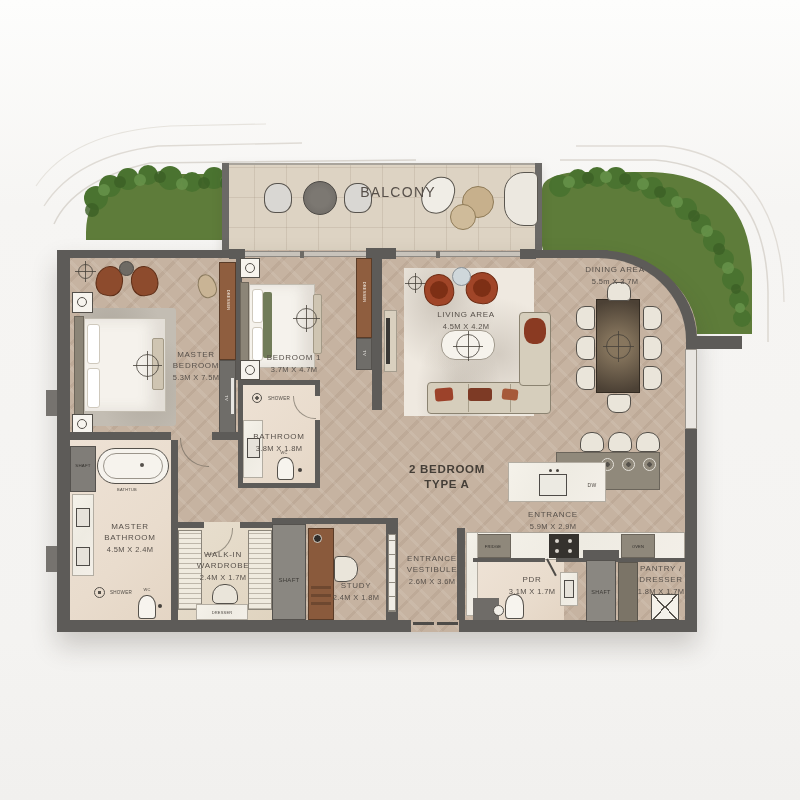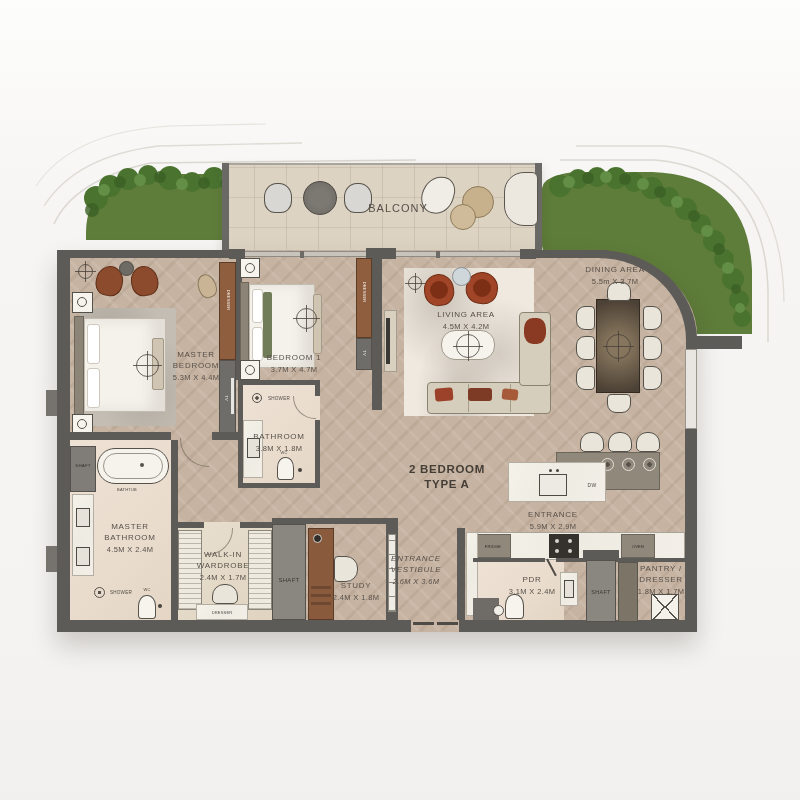--- a/index.html
+++ b/index.html
@@ -140,21 +140,21 @@
               border-top:2px solid #a9a49c;box-shadow:0 4px 10px rgba(70,60,45,.14);"></div>
   <div class="wall" style="left:222px;top:163px;width:7px;height:95px;background:#6b6966;"></div>
   <div class="wall" style="left:535px;top:163px;width:7px;height:95px;background:#6b6966;"></div>
   <div class="abs" style="left:264px;top:183px;width:28px;height:30px;border-radius:46% 46% 40% 40%;background:#d9d7d3;border:1.4px solid #57534d;"></div>
   <div class="abs" style="left:303px;top:181px;width:34px;height:34px;border-radius:50%;background:radial-gradient(circle,#7c7872 0 40%,#6b6762 100%);border:1.4px solid #4c4945;"></div>
   <div class="abs" style="left:344px;top:183px;width:28px;height:30px;border-radius:46% 46% 40% 40%;background:#d9d7d3;border:1.4px solid #57534d;"></div>
   <div class="abs" style="left:422px;top:176px;width:32px;height:38px;border-radius:60% 40% 55% 45%;background:#f0ede6;border:1.4px solid #5a564f;transform:rotate(14deg);"></div>
   <div class="abs" style="left:462px;top:186px;width:32px;height:32px;border-radius:50%;background:#c7b08c;border:1.2px solid #8f7b58;"></div>
   <div class="abs" style="left:450px;top:204px;width:26px;height:26px;border-radius:50%;background:#cfbb9a;border:1.2px solid #8f7b58;"></div>
   <div class="abs" style="left:504px;top:172px;width:34px;height:54px;border-radius:20px 6px 6px 20px;background:#ece8e0;border:1.4px solid #5a564f;"></div>
-  <div class="rlabel" style="left:398px;top:208px;font-size:11px;">
+  <div class="rlabel" style="left:398px;top:192px;font-size:14px;">
     <span class="nm">BALCONY</span>
   </div>
 
   <div class="abs wood" style="left:57px;top:250px;width:640px;height:382px;border-top-right-radius:110px 85px;
               box-shadow:0 14px 26px rgba(60,50,40,.22);"></div>
 
   <div class="wall" style="left:57px;top:250px;width:13px;height:382px;"></div>
   <div class="wall" style="left:57px;top:250px;width:172px;height:8px;"></div>
   <div class="abs" style="left:229px;top:251px;width:307px;height:6px;background:#c8c3bb;border-top:1px solid #8e8a84;border-bottom:1px solid #8e8a84;"></div>
   <div class="wall" style="left:229px;top:249px;width:16px;height:10px;"></div>
@@ -186,21 +186,21 @@
   <div class="abs" style="left:77px;top:297px;width:10px;height:10px;border:1.2px solid #55514b;border-radius:50%;"></div>
   <div class="abs" style="left:72px;top:414px;width:21px;height:21px;background:#f7f4ee;border:1.3px solid #55514b;"></div>
   <div class="abs" style="left:77px;top:419px;width:10px;height:10px;border:1.2px solid #55514b;border-radius:50%;"></div>
   <div class="abs" style="left:96px;top:266px;width:27px;height:30px;border-radius:50% 50% 42% 42%;background:#8d4b2d;border:1.4px solid #5f2f18;transform:rotate(12deg);"></div>
   <div class="abs" style="left:131px;top:266px;width:27px;height:30px;border-radius:50% 50% 42% 42%;background:#8d4b2d;border:1.4px solid #5f2f18;transform:rotate(-12deg);"></div>
   <div class="abs" style="left:119px;top:261px;width:15px;height:15px;border-radius:50%;background:#6e6a64;border:1px solid #4c4945;"></div>
   <div class="light" style="left:78px;top:264px;width:13px;height:13px;"></div>
   <div class="light" style="left:136px;top:354px;width:21px;height:21px;"></div>
   <div class="rlabel" style="left:196px;top:366px;width:64px;">
     <span class="nm">MASTER BEDROOM</span>
-    <span class="dims">5.3M X 4.4M</span>
+    <span class="dims">5.3M X 7.5M</span>
   </div>
   <div class="abs" style="left:198px;top:274px;width:18px;height:24px;border-radius:50% 50% 40% 40%;background:#c9b495;border:1.3px solid #8a7a5e;transform:rotate(-20deg);"></div>
 
   <div class="abs" style="left:219px;top:262px;width:17px;height:98px;background:#8f5e3f;border:1px solid #5a3c28;"></div>
   <div class="flabel vtext" style="left:228px;top:300px;font-size:4px;color:#f0e8de;">DRESSER</div>
   <div class="abs" style="left:219px;top:360px;width:17px;height:76px;background:#6f6d69;border:1px solid #55524e;"></div>
   <div class="abs" style="left:231px;top:378px;width:3px;height:36px;background:#e8e6e2;"></div>
   <div class="flabel vtext" style="left:226px;top:398px;font-size:4px;color:#e8e5e0;">TV</div>
   <div class="wall" style="left:236px;top:258px;width:6px;height:122px;"></div>
 
@@ -366,39 +366,39 @@
   <div class="abs" style="left:311px;top:594px;width:20px;height:3px;background:#6e4830;"></div>
   <div class="abs" style="left:311px;top:602px;width:20px;height:3px;background:#6e4830;"></div>
   <div class="chair" style="left:334px;top:556px;width:22px;height:24px;border-radius:4px 12px 12px 4px;"></div>
   <div class="rlabel" style="left:356px;top:592px;width:58px;">
     <span class="nm">STUDY</span>
     <span class="dims">2.4M X 1.8M</span>
   </div>
   <div class="wall" style="left:386px;top:524px;width:12px;height:96px;"></div>
   <div class="abs" style="left:388px;top:534px;width:8px;height:78px;background:repeating-linear-gradient(0deg,#8f8a80 0 1px,#efece5 1px 14px);border:1px solid #8f8a80;"></div>
 
-  <div class="rlabel" style="left:416px;top:570px;width:58px;font-style:italic;">
+  <div class="rlabel" style="left:432px;top:570px;width:58px;">
     <span class="nm">ENTRANCE VESTIBULE</span>
     <span class="dims">2.6M X 3.6M</span>
   </div>
   <div class="wall" style="left:457px;top:528px;width:8px;height:92px;"></div>
   <div class="abs marble" style="left:466px;top:532px;width:12px;height:84px;"></div>
 
   <div class="abs bathfloor" style="left:478px;top:560px;width:86px;height:60px;"></div>
   <div class="wall" style="left:473px;top:558px;width:72px;height:4px;"></div>
   <div class="wall" style="left:556px;top:558px;width:30px;height:4px;"></div>
   <div class="abs" style="left:546px;top:559px;width:2px;height:19px;background:#4e4b47;transform:rotate(-28deg);transform-origin:top;"></div>
   <div class="abs" style="left:473px;top:598px;width:26px;height:22px;background:#6f6c68;"></div>
   <div class="toilet" style="left:505px;top:594px;width:17px;height:23px;"></div>
   <div class="abs" style="left:493px;top:605px;width:11px;height:11px;border:1.2px solid #55514b;border-radius:50%;background:#f2efe8;"></div>
   <div class="abs marble" style="left:560px;top:572px;width:18px;height:34px;"></div>
   <div class="abs" style="left:564px;top:580px;width:10px;height:18px;background:#e6e2da;border:1.2px solid #4e4b47;"></div>
   <div class="rlabel" style="left:532px;top:586px;width:70px;">
     <span class="nm">PDR</span>
-    <span class="dims">3.1M X 2.4M</span>
+    <span class="dims">3.1M X 1.7M</span>
   </div>
 
   <div class="wall" style="left:583px;top:550px;width:36px;height:10px;"></div>
   <div class="abs" style="left:586px;top:560px;width:30px;height:62px;background:#8a8781;border:1px solid #55524e;"></div>
   <div class="flabel" style="left:601px;top:592px;font-size:5.5px;color:#3c3a36;">SHAFT</div>
   <div class="wall" style="left:616px;top:558px;width:70px;height:4px;"></div>
   <div class="abs" style="left:618px;top:562px;width:20px;height:60px;background:#7b7467;border:1px solid #5a554c;"></div>
   <div class="abs wood" style="left:638px;top:562px;width:47px;height:58px;"></div>
   <div class="abs" style="left:651px;top:594px;width:28px;height:26px;background:
       linear-gradient(45deg, rgba(0,0,0,0) 48%, #55514b 48% 52%, rgba(0,0,0,0) 52%),

